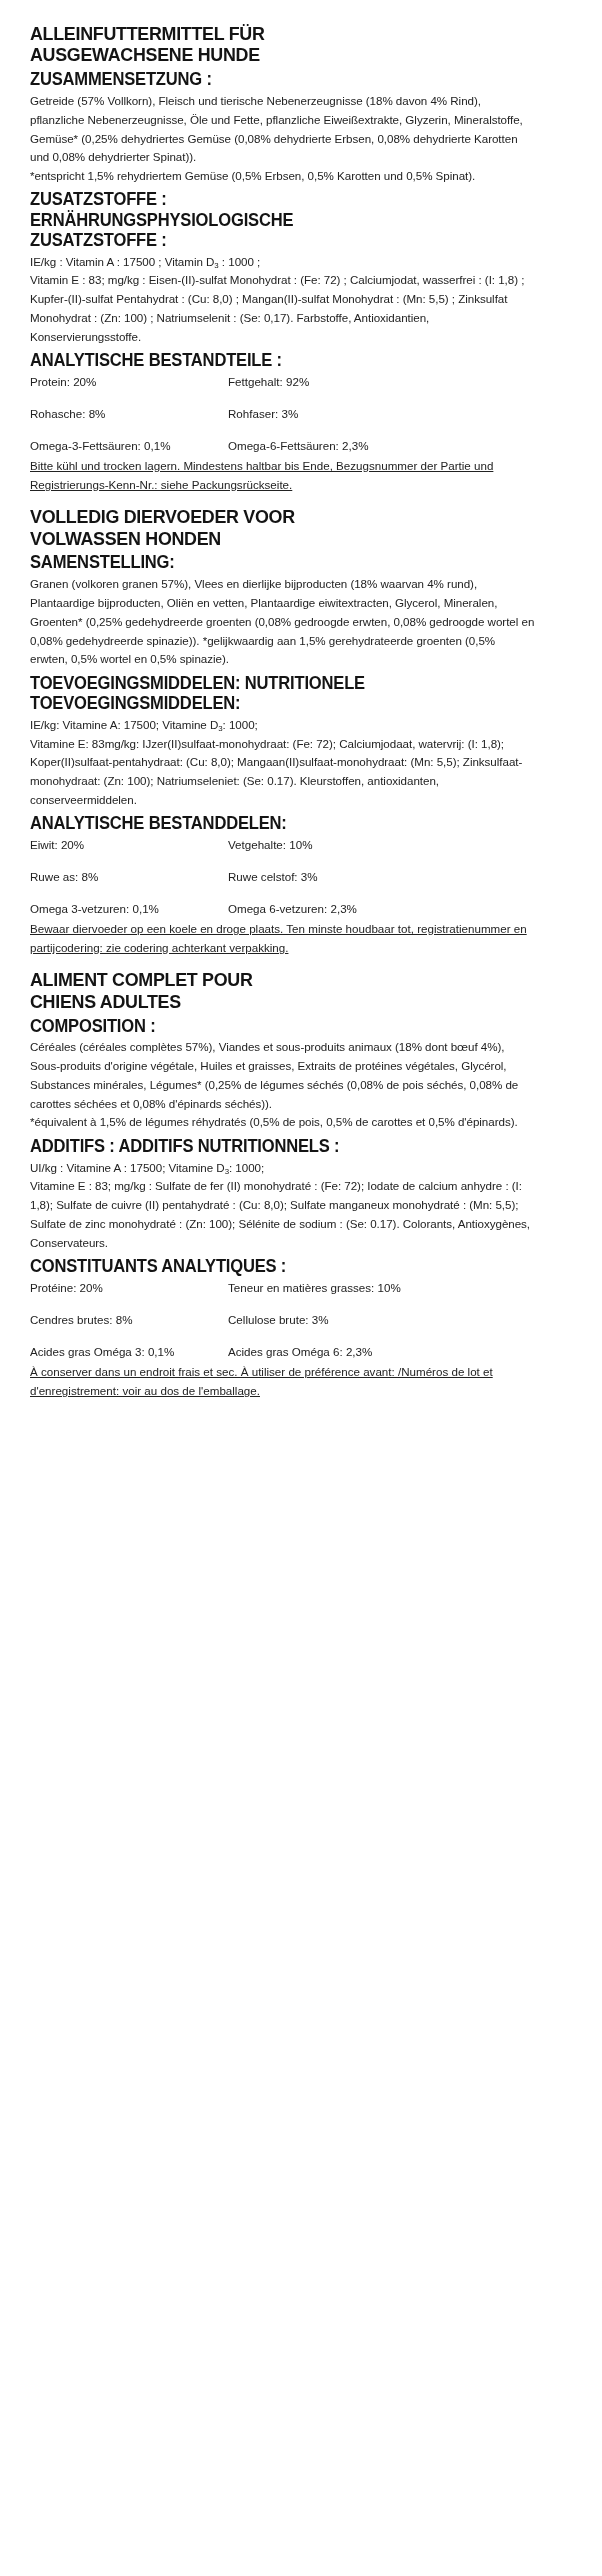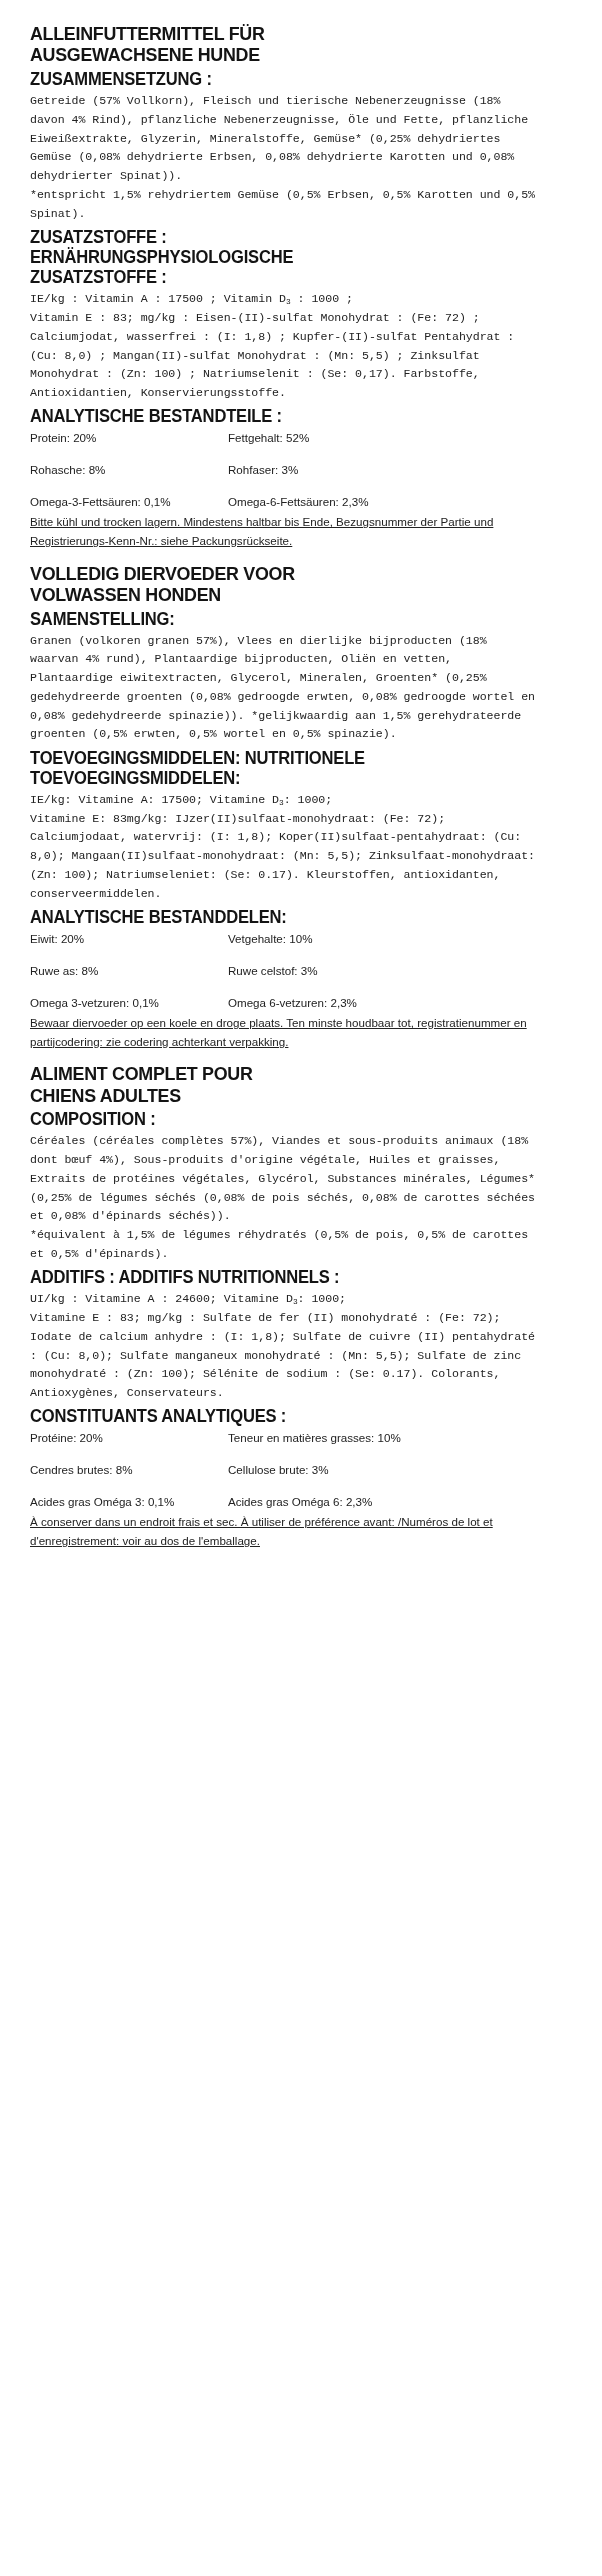--- a/index.html
+++ b/index.html
@@ -50,21 +50,20 @@
     transform-origin: left center;
     text-transform: uppercase;
   }
 
   p.body-text {
     font-size: 11.6px;
     line-height: 1.62;
     margin: 0 0 0 0;
     color: #222222;
     letter-spacing: -0.04px;
-    font-family: Liberation Mono, monospace;
   }
   p.body-text + p.body-text { margin-top: 0; }
 
   .analytics {
     display: grid;
     grid-template-columns: 185px 1fr;
     column-gap: 3.6px;
     row-gap: 0;
     margin-top: 1.8px;
     gap: 13px;
@@ -109,21 +108,21 @@
       <span>ZUSATZSTOFFE :</span><br>
       <span>ERNÄHRUNGSPHYSIOLOGISCHE</span><br>
       <span>ZUSATZSTOFFE :</span>
     </h2>
     <p class="body-text"><span>IE/kg : Vitamin A : 17500 ; Vitamin D</span><sub>3</sub><span> : 1000 ;</span></p>
     <p class="body-text">Vitamin E : 83; mg/kg : Eisen-(II)-sulfat Monohydrat : (Fe: 72) ; Calciumjodat, wasserfrei : (I: 1,8) ; Kupfer-(II)-sulfat Pentahydrat : (Cu: 8,0) ; Mangan(II)-sulfat Monohydrat : (Mn: 5,5) ; Zinksulfat Monohydrat : (Zn: 100) ; Natriumselenit : (Se: 0,17). Farbstoffe, Antioxidantien, Konservierungsstoffe.</p>
 
     <h2 class="section-head">ANALYTISCHE BESTANDTEILE :</h2>
     <div class="analytics">
       <div class="cell">Protein: 20%</div>
-      <div class="cell">Fettgehalt: 52%</div>
+      <div class="cell">Fettgehalt: 92%</div>
       <div class="cell">Rohasche: 8%</div>
       <div class="cell">Rohfaser: 3%</div>
       <div class="cell">Omega-3-Fettsäuren: 0,1%</div>
       <div class="cell">Omega-6-Fettsäuren: 2,3%</div>
     </div>
     <p class="storage-note">Bitte kühl und trocken lagern. Mindestens haltbar bis Ende, Bezugsnummer der Partie und Registrierungs-Kenn-Nr.: siehe Packungsrückseite.</p>
   </div>
 
   <div class="lang-block">
     <h1 class="product-title">
@@ -157,21 +156,21 @@
     <h1 class="product-title">
       <span>ALIMENT COMPLET POUR</span><br>
       <span>CHIENS ADULTES</span>
     </h1>
 
     <h2 class="section-head">COMPOSITION :</h2>
     <p class="body-text">Céréales (céréales complètes 57%), Viandes et sous-produits animaux (18% dont bœuf 4%), Sous-produits d'origine végétale, Huiles et graisses, Extraits de protéines végétales, Glycérol, Substances minérales, Légumes* (0,25% de légumes séchés (0,08% de pois séchés, 0,08% de carottes séchées et 0,08% d'épinards séchés)).</p>
     <p class="body-text">*équivalent à 1,5% de légumes réhydratés (0,5% de pois, 0,5% de carottes et 0,5% d'épinards).</p>
 
     <h2 class="section-head">ADDITIFS : ADDITIFS NUTRITIONNELS :</h2>
-    <p class="body-text"><span>UI/kg : Vitamine A : 24600; Vitamine D</span><sub>3</sub><span>: 1000;</span></p>
+    <p class="body-text"><span>UI/kg : Vitamine A : 17500; Vitamine D</span><sub>3</sub><span>: 1000;</span></p>
     <p class="body-text">Vitamine E : 83; mg/kg : Sulfate de fer (II) monohydraté : (Fe: 72); Iodate de calcium anhydre : (I: 1,8); Sulfate de cuivre (II) pentahydraté : (Cu: 8,0); Sulfate manganeux monohydraté : (Mn: 5,5); Sulfate de zinc monohydraté : (Zn: 100); Sélénite de sodium : (Se: 0.17). Colorants, Antioxygènes, Conservateurs.</p>
 
     <h2 class="section-head">CONSTITUANTS ANALYTIQUES :</h2>
     <div class="analytics">
       <div class="cell">Protéine: 20%</div>
       <div class="cell">Teneur en matières grasses: 10%</div>
       <div class="cell">Cendres brutes: 8%</div>
       <div class="cell">Cellulose brute: 3%</div>
       <div class="cell">Acides gras Oméga 3: 0,1%</div>
       <div class="cell">Acides gras Oméga 6: 2,3%</div>

